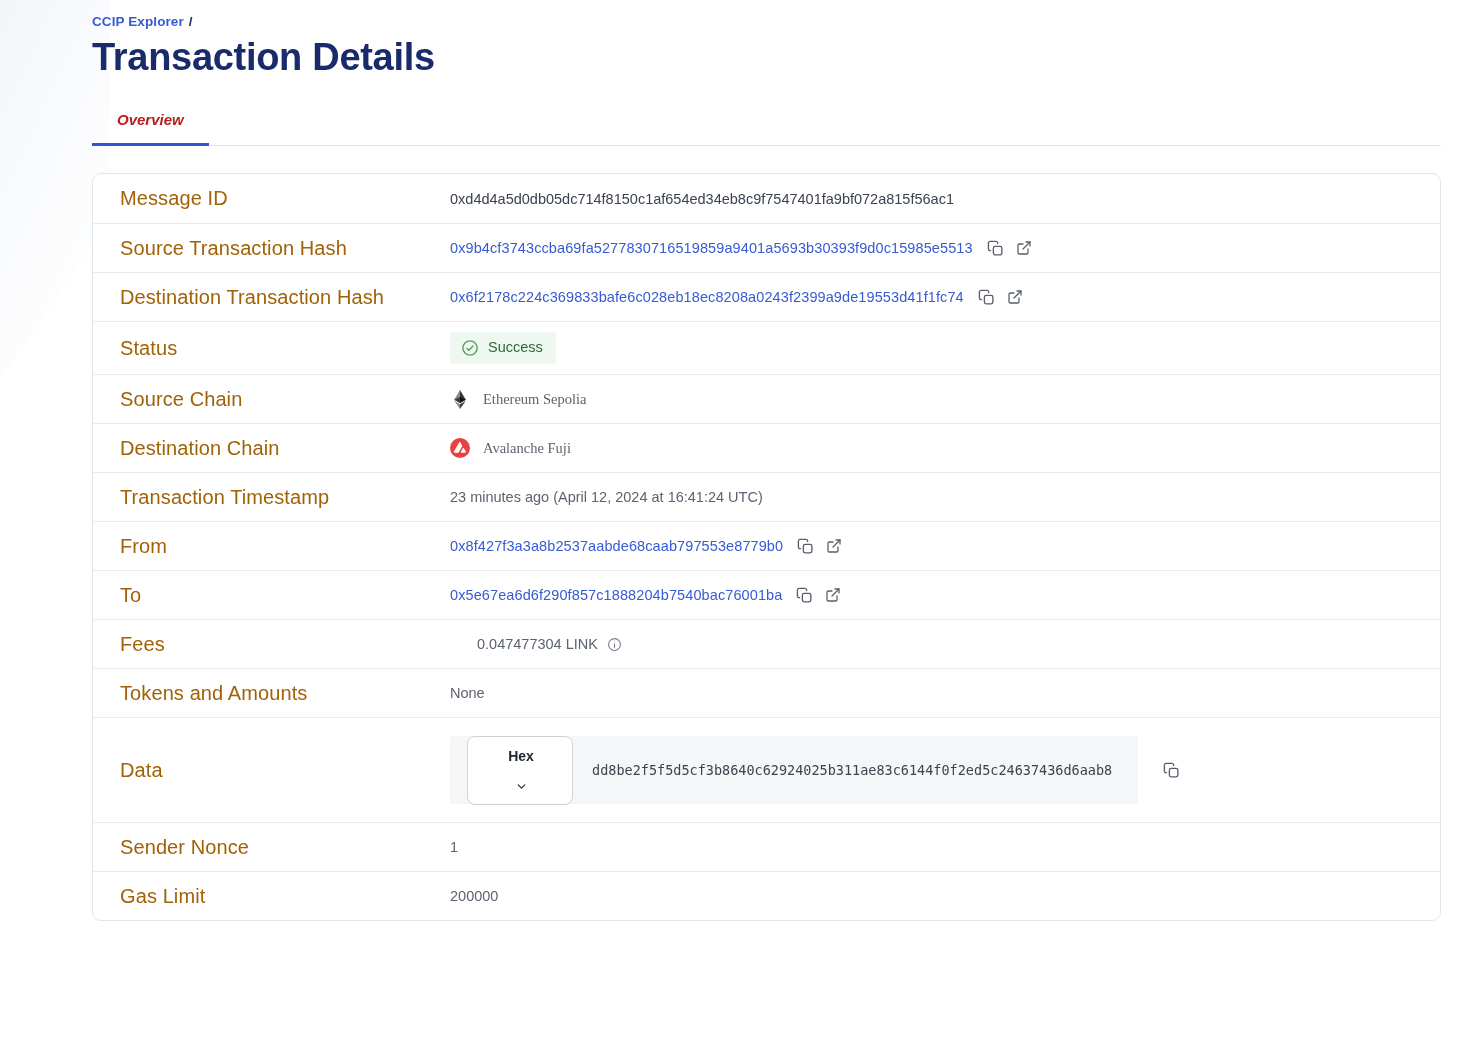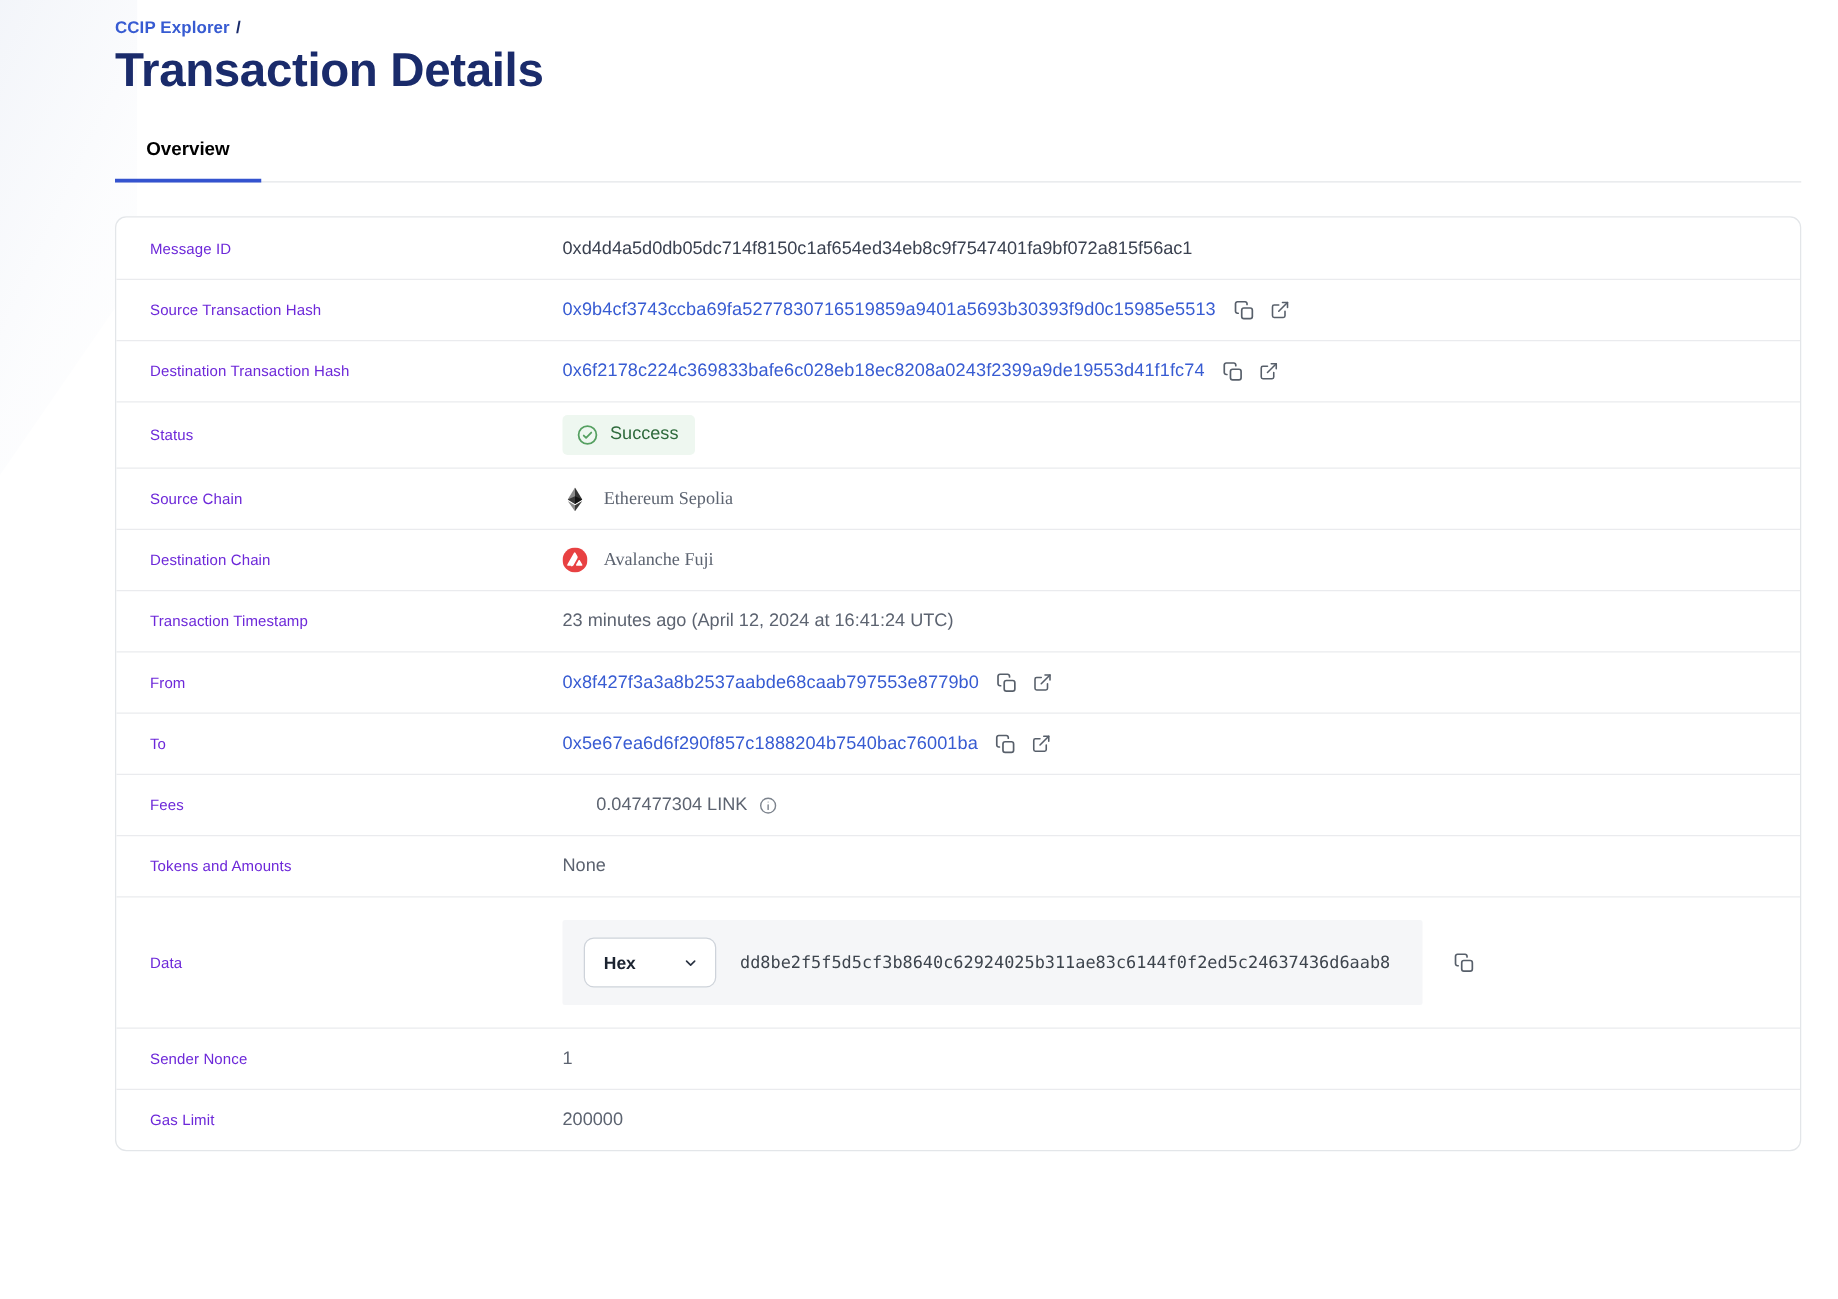--- a/index.html
+++ b/index.html
@@ -17,30 +17,30 @@
   
   .breadcrumb { font-size:13.5px; font-weight:700; letter-spacing:.1px; }
   .bc-link { color:#375bd2; text-decoration:none; cursor:pointer; }
   .bc-sep { color:#1a2b6b; margin-left:5px; }
 
   
   h1.title { margin-top:7px; font-size:38px; font-weight:700; color:#1a2b6b; letter-spacing:-.3px; }
 
   
   .tabs { margin-top:32px; border-bottom:1px solid #e4e6e9; }
-  .tab { display:inline-block; padding:0 25px 15px 25px; font-size:15px; font-weight:700; color:#000000; cursor:pointer; border-bottom:3px solid #3453cf; margin-bottom:-1px; }
+  .tab { display:inline-block; padding:0 25px 15px 25px; font-size:15px; font-weight:700; color:#b91c1c; cursor:pointer; border-bottom:3px solid #3453cf; margin-bottom:-1px;font-style:italic; }
 
   
   .card { margin-top:27px; border:1px solid #e3e6e9; border-radius:9px; overflow:hidden; background:#fff; }
   .row { display:flex; align-items:center; min-height:49px; }
   .row + .row { border-top:1px solid #eaebee; }
   .row-status { min-height:53px; }
   .row-data { min-height:105px; }
 
-  .cell-label { width:357px; padding-left:27px; flex:none; font-size:12px; color:#6d28d9; letter-spacing:.1px; }
+  .cell-label { width:357px; padding-left:27px; flex:none; font-size:20px; color:#a16207; letter-spacing:.1px; }
   .cell-value { flex:1; display:flex; align-items:center; font-size:14.5px; color:#5c6370; padding-right:20px; }
 
   .value-dark { color:#3a4150; }
   .hash-link { color:#375bd2; text-decoration:none; font-weight:500; cursor:pointer; letter-spacing:.1px; }
 
   .icon-btn { display:inline-flex; align-items:center; color:#575f6a; cursor:pointer; margin-left:12px; }
   .icon-btn.first { margin-left:14px; }
   .icon-static { display:inline-flex; align-items:center; color:#6a727d; }
 
   
@@ -51,21 +51,21 @@
   
   .chain { display:inline-flex; align-items:center; gap:13px; color:#5c6370;font-family:Liberation Serif, serif; }
   .chain-icon { display:inline-flex; align-items:center; justify-content:center; width:20px; }
 
   
   .fees-wrap { display:inline-flex; align-items:center; gap:9px;margin-left:27px; }
   .fees-wrap .icon-static { color:#7c838d; }
 
   
   .data-box { display:flex; align-items:center; width:688px; height:68px; background:#f5f6f8; border-radius:2px; padding-left:17px; gap:19px; }
-  .format-select { display:inline-flex; align-items:center; justify-content:space-between; gap:16px; min-width:106px; padding:11px 13px 11px 15px; background:#fff; border:1px solid #ced3da; border-radius:8px; font-family:"Liberation Sans", sans-serif; font-size:14px; font-weight:700; color:#1b2330; cursor:pointer; }
+  .format-select { display:inline-flex; align-items:center; justify-content:space-between; gap:16px; min-width:106px; padding:11px 13px 11px 15px; background:#fff; border:1px solid #ced3da; border-radius:8px; font-family:"Liberation Sans", sans-serif; font-size:14px; font-weight:700; color:#1b2330; cursor:pointer;flex-direction:column; }
   .format-select .chev { color:#2a3342; display:inline-flex; }
   .hex-data { font-family:"DejaVu Sans Mono", monospace; font-size:13.5px; color:#3d444d; white-space:nowrap; overflow:hidden; }
   .data-copy { margin-left:25px; }
 
   svg { display:block; }
 </style>
 </head>
 <body>
 
 <div class="bg-decor"></div>

